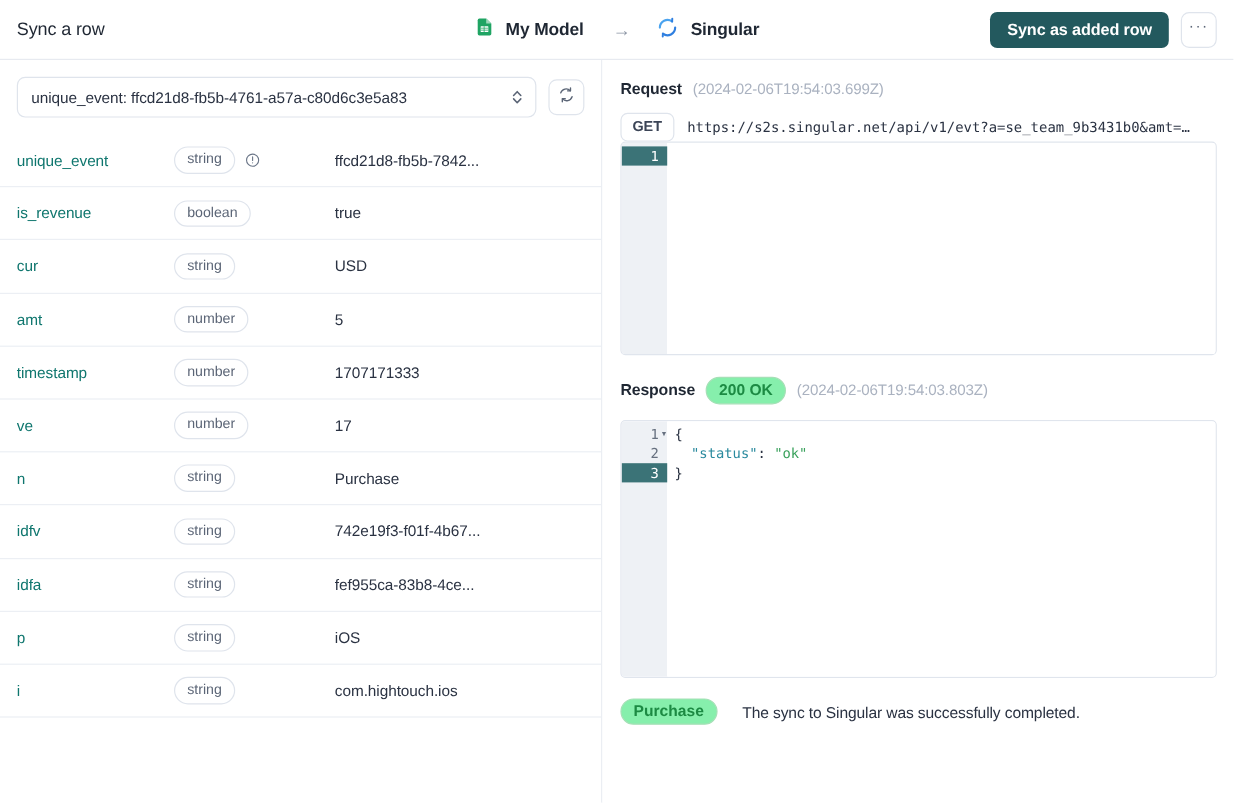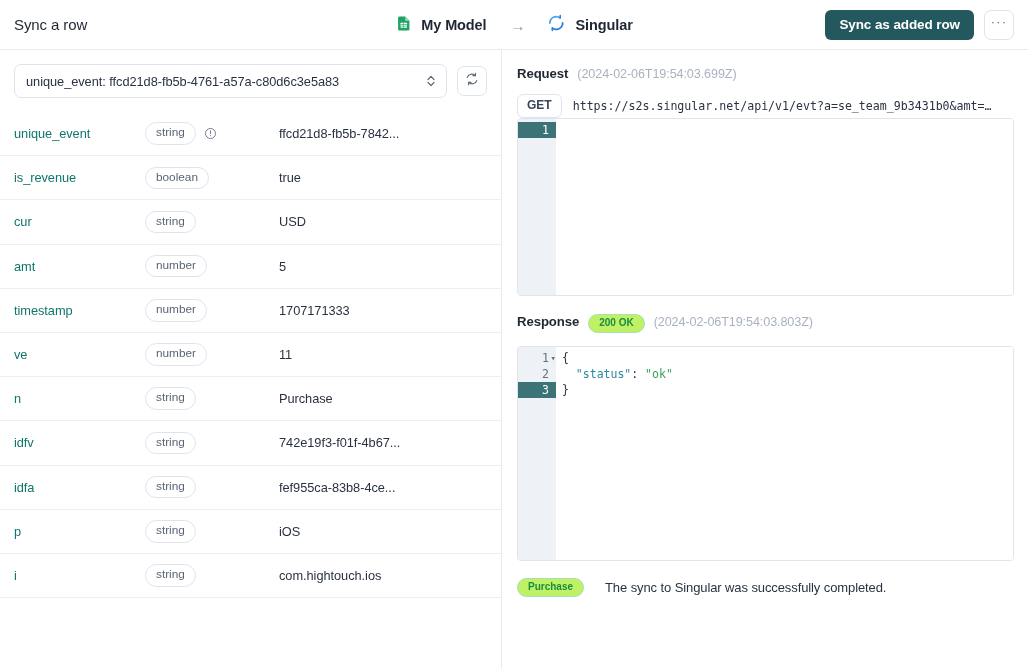--- a/index.html
+++ b/index.html
@@ -111,22 +111,22 @@
     font-size: 12.8px; color: #2a3242; letter-spacing: -0.05px;
     white-space: nowrap; overflow: hidden; text-overflow: ellipsis;
   }
 
   
   .rp-inner { padding: 16px 14px 0 15px; display: flex; flex-direction: column; height: 100%; min-height:0; }
   .sec-head { display: flex; align-items: baseline; gap: 9px; margin-bottom: 13px; }
   .sec-title { font-size: 13.2px; font-weight: 700; color: #1f2733; letter-spacing:-0.1px;}
   .sec-time { font-size: 12.6px; color: #aab2c0; letter-spacing:-0.1px;}
   .badge-ok {
-    border: 1px solid #a5e0b6; color: #1c8a43; background: #bef264;
-    border-radius: 20px; font-size: 10px; font-weight: 700;
+    border: 1px solid #a5e0b6; color: #1c8a43; background: #86efac;
+    border-radius: 20px; font-size: 13px; font-weight: 700;
     padding: 2px 10px 3px; line-height: 1.2;
   }
   .url-line { display: flex; align-items: center; gap: 11px; min-width:0;}
   .method-pill {
     border: 1px solid #dfe4ec; border-radius: 6px;
     font-size: 12px; font-weight: 700; color: #3b4456;
     padding: 4px 9px 5px; background: #fff; line-height: 1.1;
     font-family: "Liberation Sans", sans-serif;
   }
   .url-text {
@@ -270,21 +270,21 @@
             <div class="type-cell">
               <span class="type-pill">number</span>
             </div>
             <div class="row-value">1707171333</div>
           </div>
           <div class="row">
             <div class="row-name">ve</div>
             <div class="type-cell">
               <span class="type-pill">number</span>
             </div>
-            <div class="row-value">11</div>
+            <div class="row-value">17</div>
           </div>
           <div class="row">
             <div class="row-name">n</div>
             <div class="type-cell">
               <span class="type-pill">string</span>
             </div>
             <div class="row-value">Purchase</div>
           </div>
           <div class="row">
             <div class="row-name">idfv</div>

